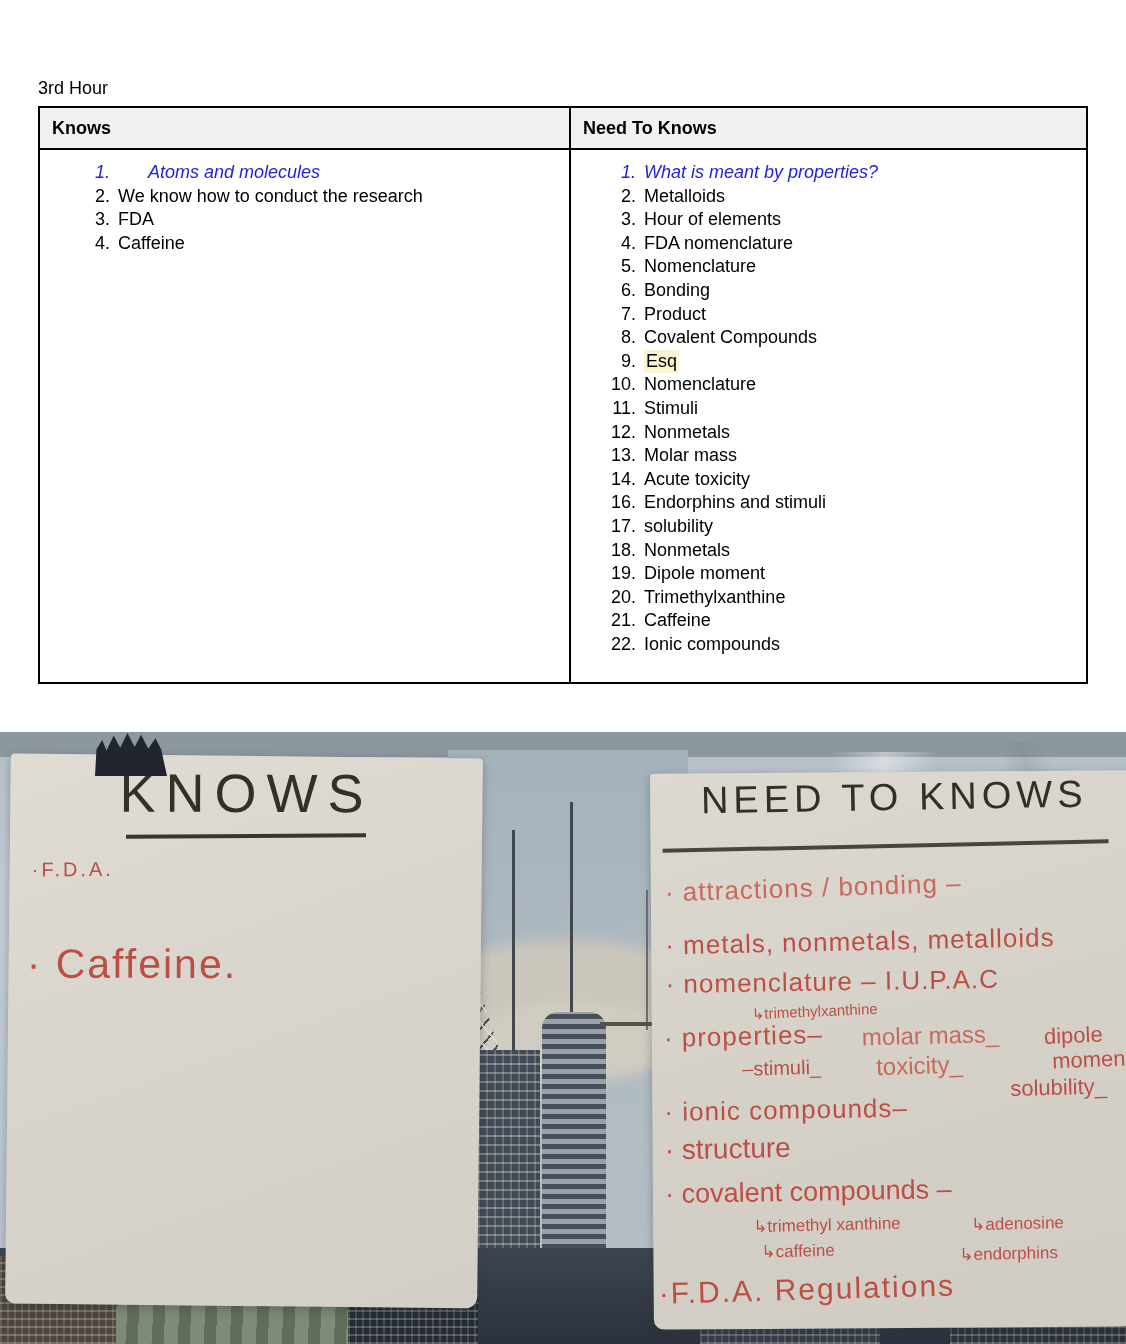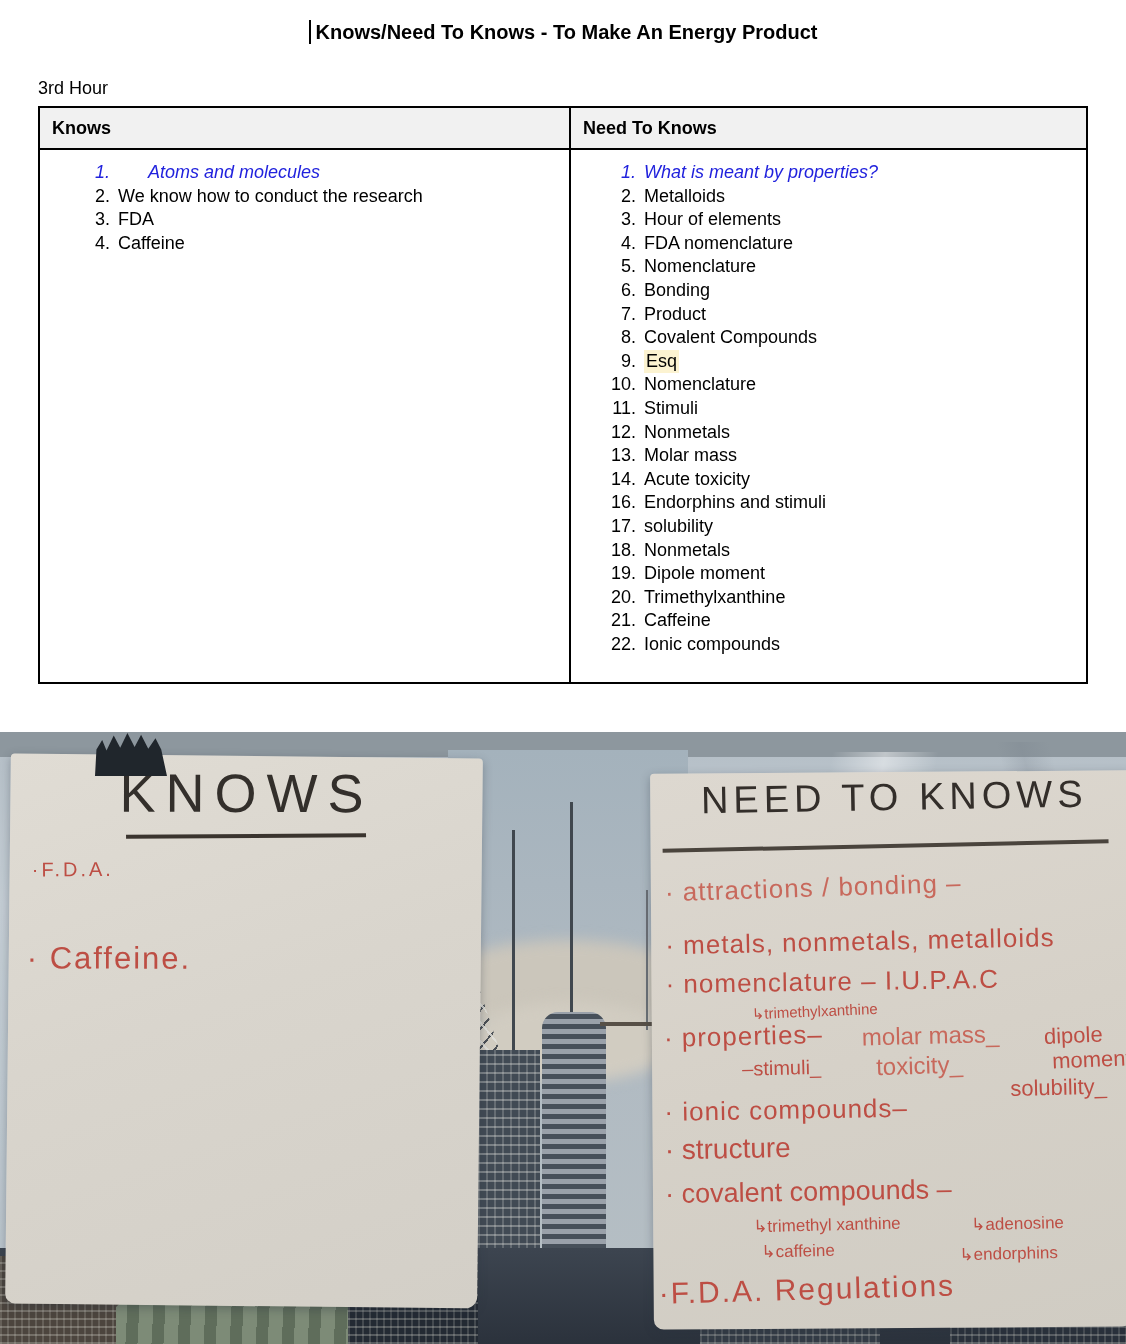--- a/index.html
+++ b/index.html
@@ -104,21 +104,21 @@
                   letter-spacing:5px; color:#332e2a; transform:rotate(-.6deg); }
   .underline-r { position:absolute; left:12px; top:72px; width:446px; height:4px;
                  background:#4a443d; transform:rotate(-.8deg); }
 
   .red   { color:#bd4e44; }
   .red-l { color:#c8695c; }
   .hw-item { font-size:26px; letter-spacing:1px; }
   .hw-sub  { font-size:15px; }
 
   .kp-fda      { left:22px; top:104px; font-size:20px; letter-spacing:3px; transform:rotate(-1deg); }
-  .kp-caffeine { left:18px; top:186px; font-size:31px; letter-spacing:2px; transform:rotate(-.5deg); }
+  .kp-caffeine { left:18px; top:186px; font-size:41px; letter-spacing:2px; transform:rotate(-.5deg); }
 
   .np-attractions { left:14px; top:100px; transform:rotate(-1.5deg); }
   .np-metals      { left:14px; top:154px; transform:rotate(-.8deg); }
   .np-nomen       { left:14px; top:194px; transform:rotate(-.5deg); }
   .np-nomen-sub   { left:100px; top:230px; transform:rotate(-2deg); }
   .np-properties  { left:12px;  top:248px; transform:rotate(-1deg); }
   .np-molar       { left:210px; top:250px; font-size:24px; transform:rotate(-1deg); }
   .np-dipole      { left:392px; top:252px; font-size:22px; transform:rotate(-2deg); }
   .np-moment      { left:400px; top:276px; font-size:22px; transform:rotate(-2deg); }
   .np-stimuli     { left:90px;  top:284px; font-size:20px; transform:rotate(-1deg); }
@@ -131,23 +131,20 @@
   .np-cov-sub2    { left:318px; top:442px; font-size:17px; transform:rotate(-1deg); }
   .np-cov-sub3    { left:108px; top:468px; font-size:17px; transform:rotate(-1deg); }
   .np-cov-sub4    { left:306px; top:472px; font-size:17px; transform:rotate(-1deg); }
   .np-fda         { left:5px; top:500px; font-size:30px; letter-spacing:2px; transform:rotate(-1.2deg); }
 </style>
 </head>
 <body>
 
 <div class="doc">
 
-  <div class="title-row">
-    <span class="cursor-bar"></span><span>Knows/Need To Knows - To Make An Energy Product</span>
-  </div>
 
   <div class="hour">3rd Hour</div>
 
   <div class="tbl">
     <div class="tbl-header">
       <div class="th-knows">Knows</div>
       <div class="th-need">Need To Knows</div>
     </div>
     <div class="tbl-body">
       <div class="td-knows">

